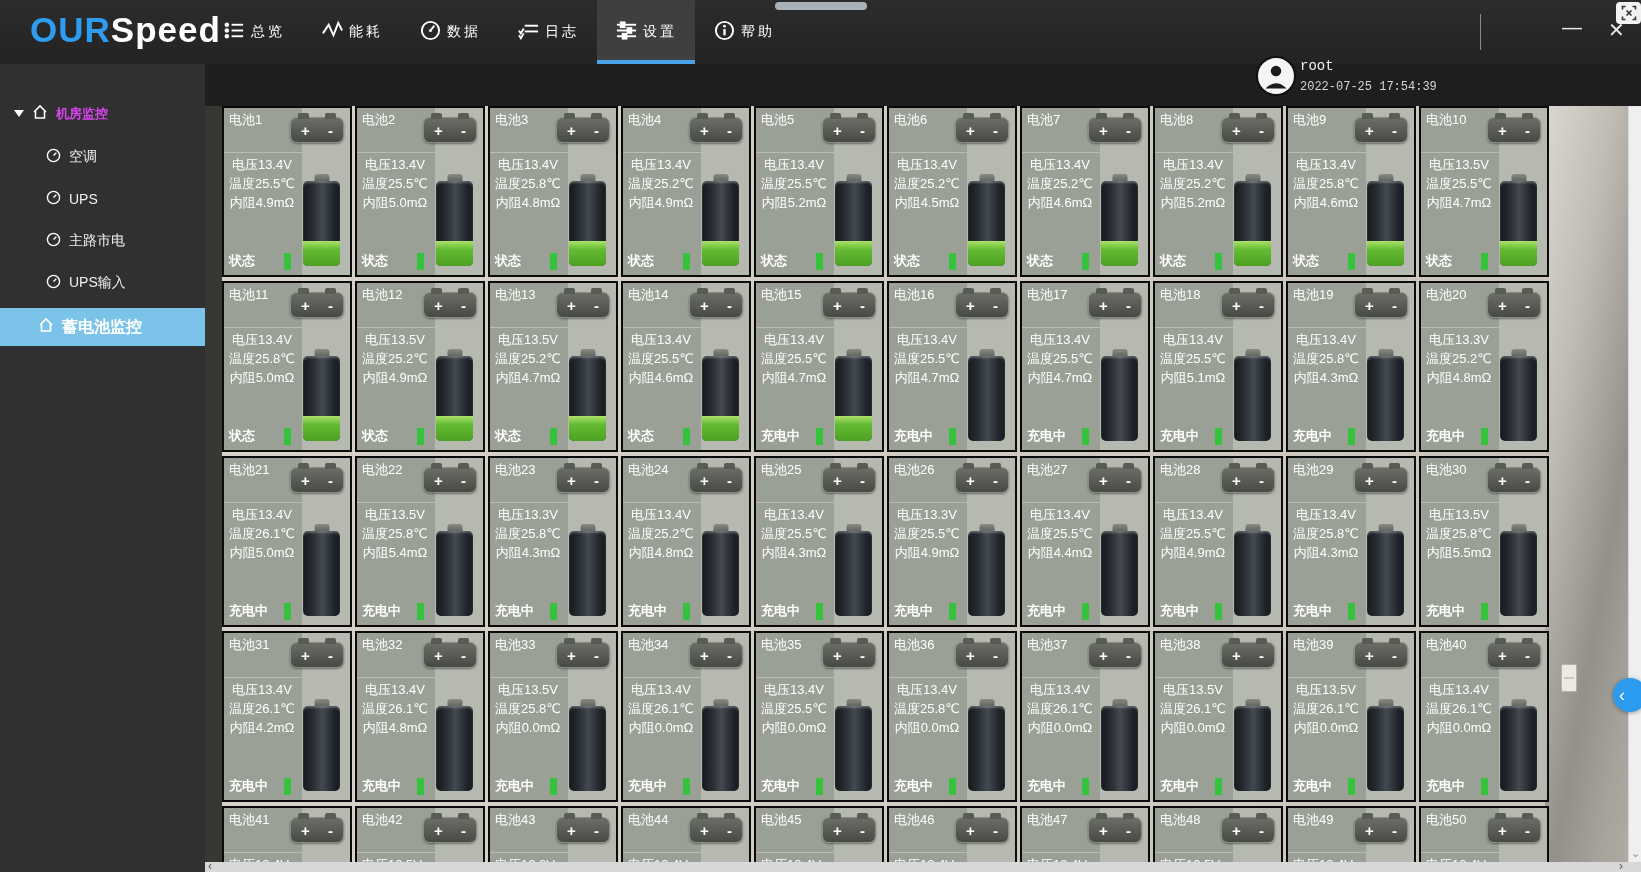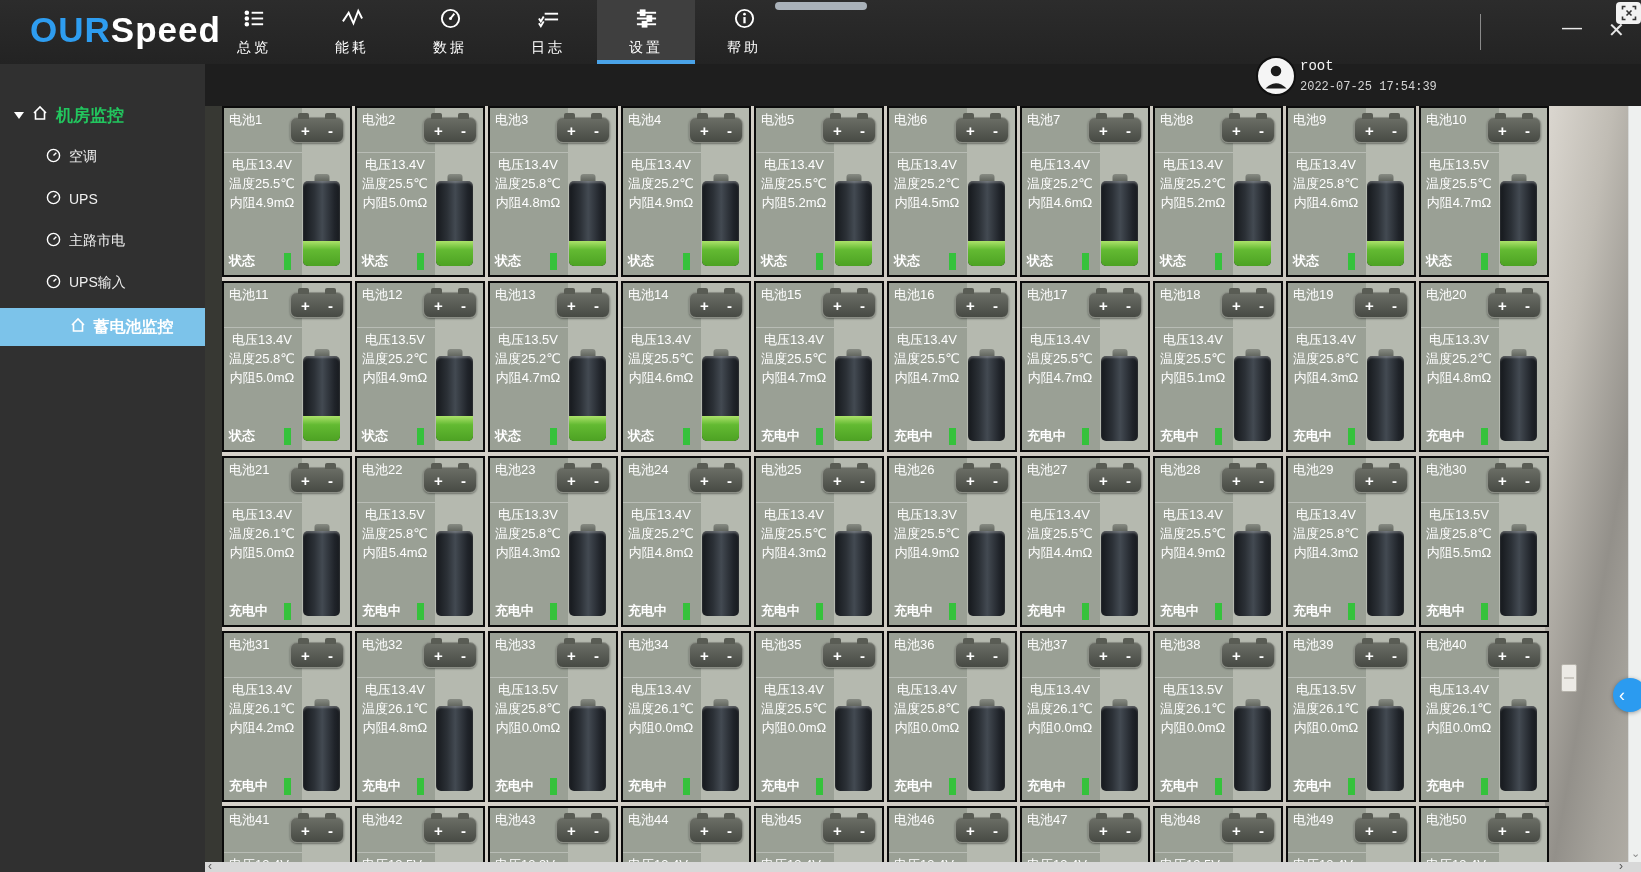--- a/index.html
+++ b/index.html
@@ -7,21 +7,21 @@
     font-family:"Liberation Sans","DejaVu Sans",sans-serif; background:#1e1e1e; }
   #stage { position:relative; width:1641px; height:872px; }
 
   
   .header { position:absolute; left:0; top:0; width:1641px; height:64px;
     background:linear-gradient(180deg,#2c2c2c,#232323); z-index:30; }
   .logo { position:absolute; left:30px; top:10px; font-size:35px; font-weight:bold;
     letter-spacing:1px; white-space:nowrap; }
   .logo .p1 { color:#2e9df0; } .logo .p2 { color:#ffffff; }
   .nav { position:absolute; left:205px; top:0; height:64px; display:flex; }
-  .nav-item { width:98px; height:64px; display:flex; flex-direction:column;
+  .nav-item { width:98px; height:64px; display:flex; flex-direction:row;
     align-items:center; justify-content:center; gap:5px; color:#fff; cursor:pointer;
     position:relative; }
   .nav-item svg { width:23px; height:23px; }
   .nav-item .nlabel { font-size:14px; letter-spacing:3px; }
   .nav-item.active { background:#3f3f3f; }
   .nav-item.active::after { content:""; position:absolute; left:0; bottom:0;
     width:100%; height:4px; background:#4aa3e8; }
   .top-thumb { position:absolute; left:775px; top:2px; width:92px; height:8px;
     background:#a9b1b9; border-radius:4px; }
   .userbox { position:absolute; left:1256px; top:12px; display:flex; gap:4px;margin-top:44px; }
@@ -36,30 +36,30 @@
   #min-btn { left:1562px; top:16px; }
   #close-btn { left:1608px; top:18px; }
   .capture { position:absolute; left:1616px; top:2px; width:25px; height:22px;
     background:#f2f2f2; border-radius:4px; display:flex; align-items:center;
     justify-content:center; cursor:pointer; }
   .capture svg { width:16px; height:16px; }
 
   
   .sidebar { position:absolute; left:0; top:64px; width:205px; height:808px;
     background:#303030; z-index:20; }
-  .sgroup { position:absolute; left:14px; top:40px; color:#22c55e; font-size:17px;
+  .sgroup { position:absolute; left:14px; top:40px; color:#d946ef; font-size:13px;
     font-weight:bold; display:flex; align-items:center; gap:8px; cursor:pointer; }
   .tri { width:0; height:0; border-left:5px solid transparent;
     border-right:5px solid transparent; border-top:7px solid #fff; }
   .sitem { position:absolute; left:46px; color:#f0f0f0; font-size:14px;
     display:flex; align-items:center; gap:8px; cursor:pointer; }
   .sitem svg, .sgroup svg { flex:0 0 auto; }
   .sactive { position:absolute; left:0; top:244px; width:205px; height:38px;
     background:#7cc3ea; color:#fff; font-size:16px; font-weight:bold;
-    display:flex; align-items:center; gap:8px; padding-left:38px; cursor:pointer;justify-content:center; }
+    display:flex; align-items:center; gap:8px; padding-left:38px; cursor:pointer; }
 
   
   .toolbar { position:absolute; left:205px; top:64px; width:1436px; height:42px;
     background:#fbfbfb; border-bottom:1px solid #e3e3e3; display:flex;
     align-items:center; gap:23px; padding-left:17px; z-index:10; }
   .tbtn { height:23px; padding:0 10px; color:#fff; font-size:13px; font-weight:bold;
     border:1px solid rgba(255,255,255,.65); outline:1px solid #cfe3f2;
     border-radius:2px; cursor:pointer; letter-spacing:1px;
     font-family:"Liberation Sans","DejaVu Sans",sans-serif; }
 

